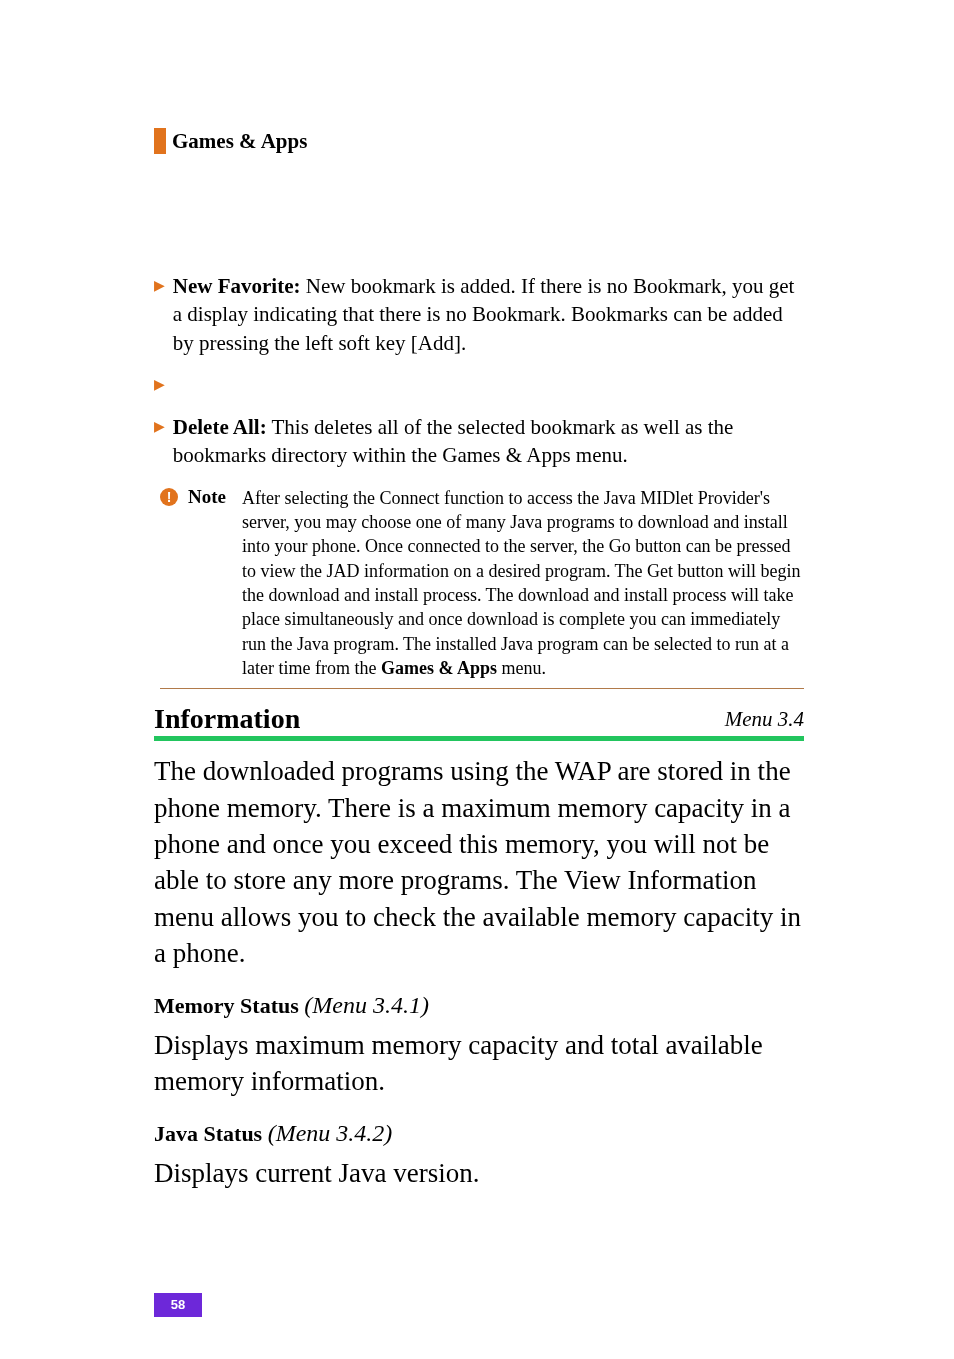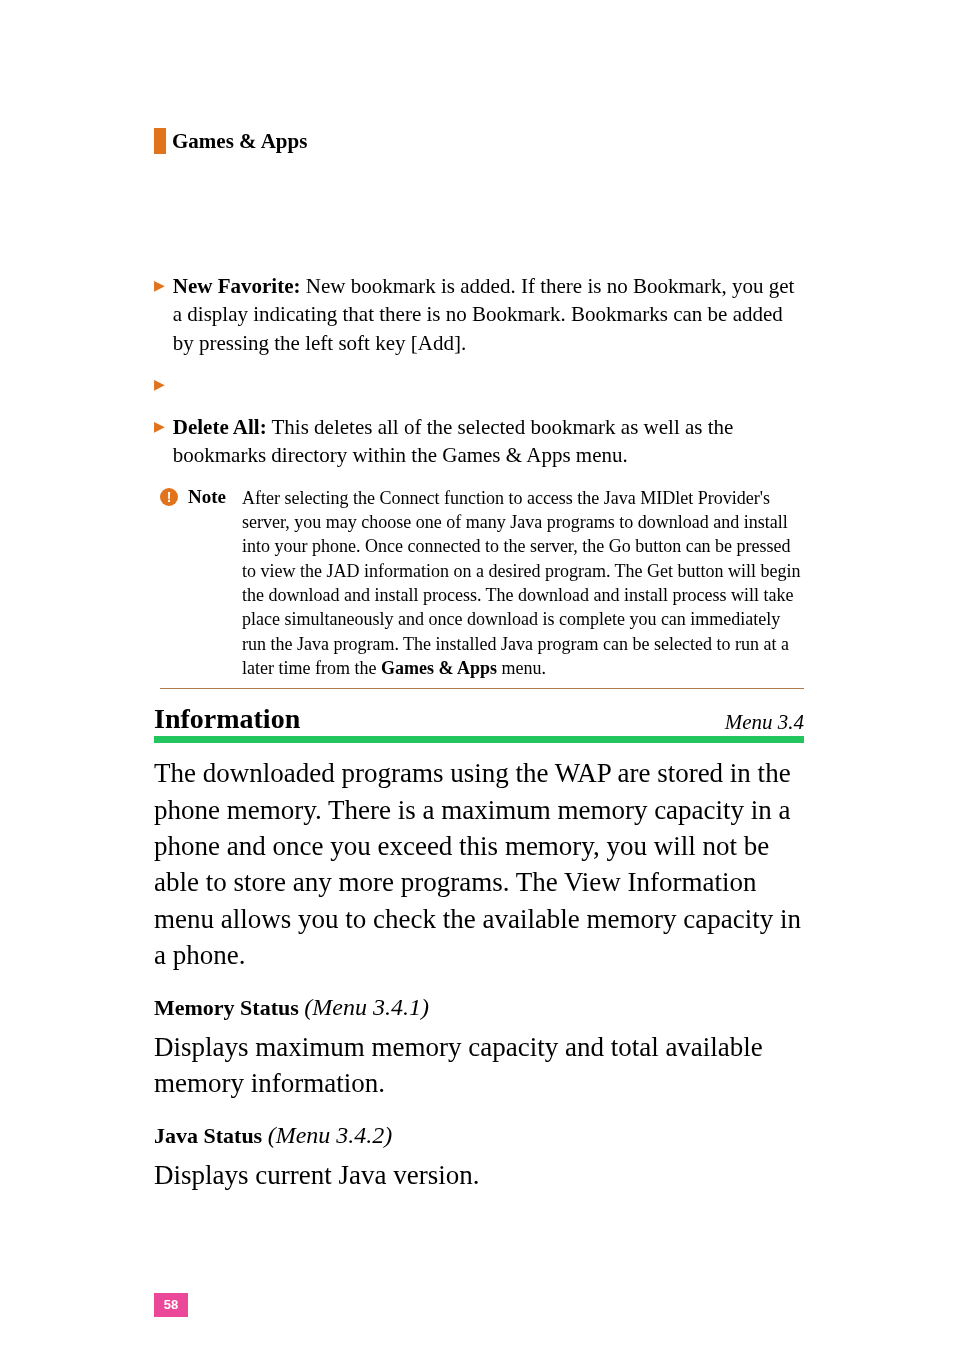--- a/index.html
+++ b/index.html
@@ -11,27 +11,27 @@
     .list { margin: 0 0 16px 0; }
     .list-item { display: flex; align-items: flex-start; gap: 8px; margin-bottom: 14px; }
     .tri { color: #e1731d; font-size: 14px; line-height: 28px; flex-shrink: 0; }
     .li-text { font-size: 21px; line-height: 1.35; }
     .li-text b { font-weight: bold; }
     .note-block { display: flex; align-items: flex-start; gap: 10px; margin: 6px 0 14px 6px; padding-bottom:8px; border-bottom: 1px solid #b17a4a; }
     .note-icon { width: 18px; height: 18px; border-radius: 50%; background: #e1731d; color: #fff; font-weight: bold; font-size: 14px; text-align: center; line-height: 18px; flex-shrink: 0; margin-top: 2px; font-family: Arial, sans-serif; }
     .note-label { font-size: 19px; font-weight: bold; margin-right: 6px; flex-shrink: 0; }
     .note-body { font-size: 18px; line-height: 1.35; }
     .note-body b { font-weight: bold; }
-    .sec-head { display: flex; justify-content: space-between; align-items: flex-end; border-bottom: 7px solid #22c55e; padding-bottom: 1px; margin-top: 14px; margin-bottom: 12px; }
+    .sec-head { display: flex; justify-content: space-between; align-items: center; border-bottom: 5px solid #22c55e; padding-bottom: 1px; margin-top: 14px; margin-bottom: 12px; }
     .sec-title { font-size: 28px; font-weight: bold; }
     .sec-menu { font-size: 21px; font-style: italic; }
     .paragraph { font-size: 27px; line-height: 1.35; margin-bottom: 20px; }
     .subhead { font-size: 22px; font-weight: bold; margin-bottom: 8px; margin-top: 18px; }
     .subhead .menu-sub { font-size: 24px; font-style: italic; font-weight: normal; }
-    .page-num { position: absolute; left: 154px; bottom: 90px; width: 34px; height: 24px; background: #ec4899; color: #fff; font-family: Arial, Helvetica, sans-serif; font-size: 13px; font-weight: bold; text-align: center; line-height: 24px; }
+    .page-num { position: absolute; left: 154px; bottom: 90px; width: 48px; height: 24px; background: #6d28d9; color: #fff; font-family: Arial, Helvetica, sans-serif; font-size: 13px; font-weight: bold; text-align: center; line-height: 24px; }
   </style>
 </head>
 <body>
 
 <div class="page">
 
   <div class="header">
     <div class="orange-sq"></div>
     <div class="header-title">Games &amp; Apps</div>
   </div>

